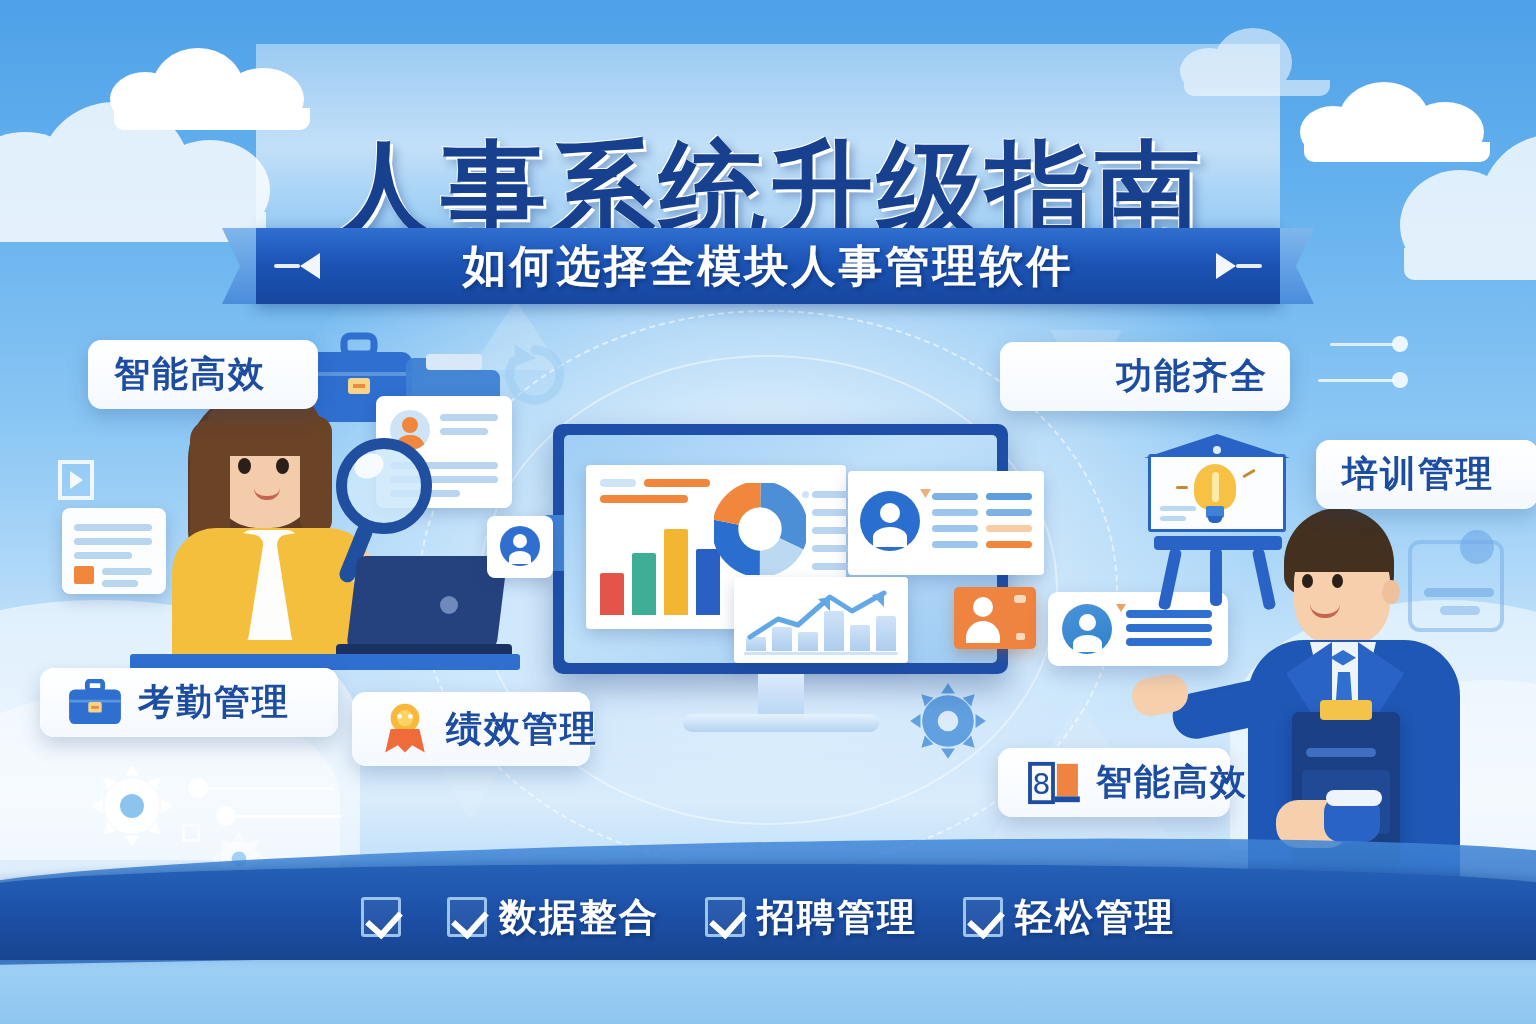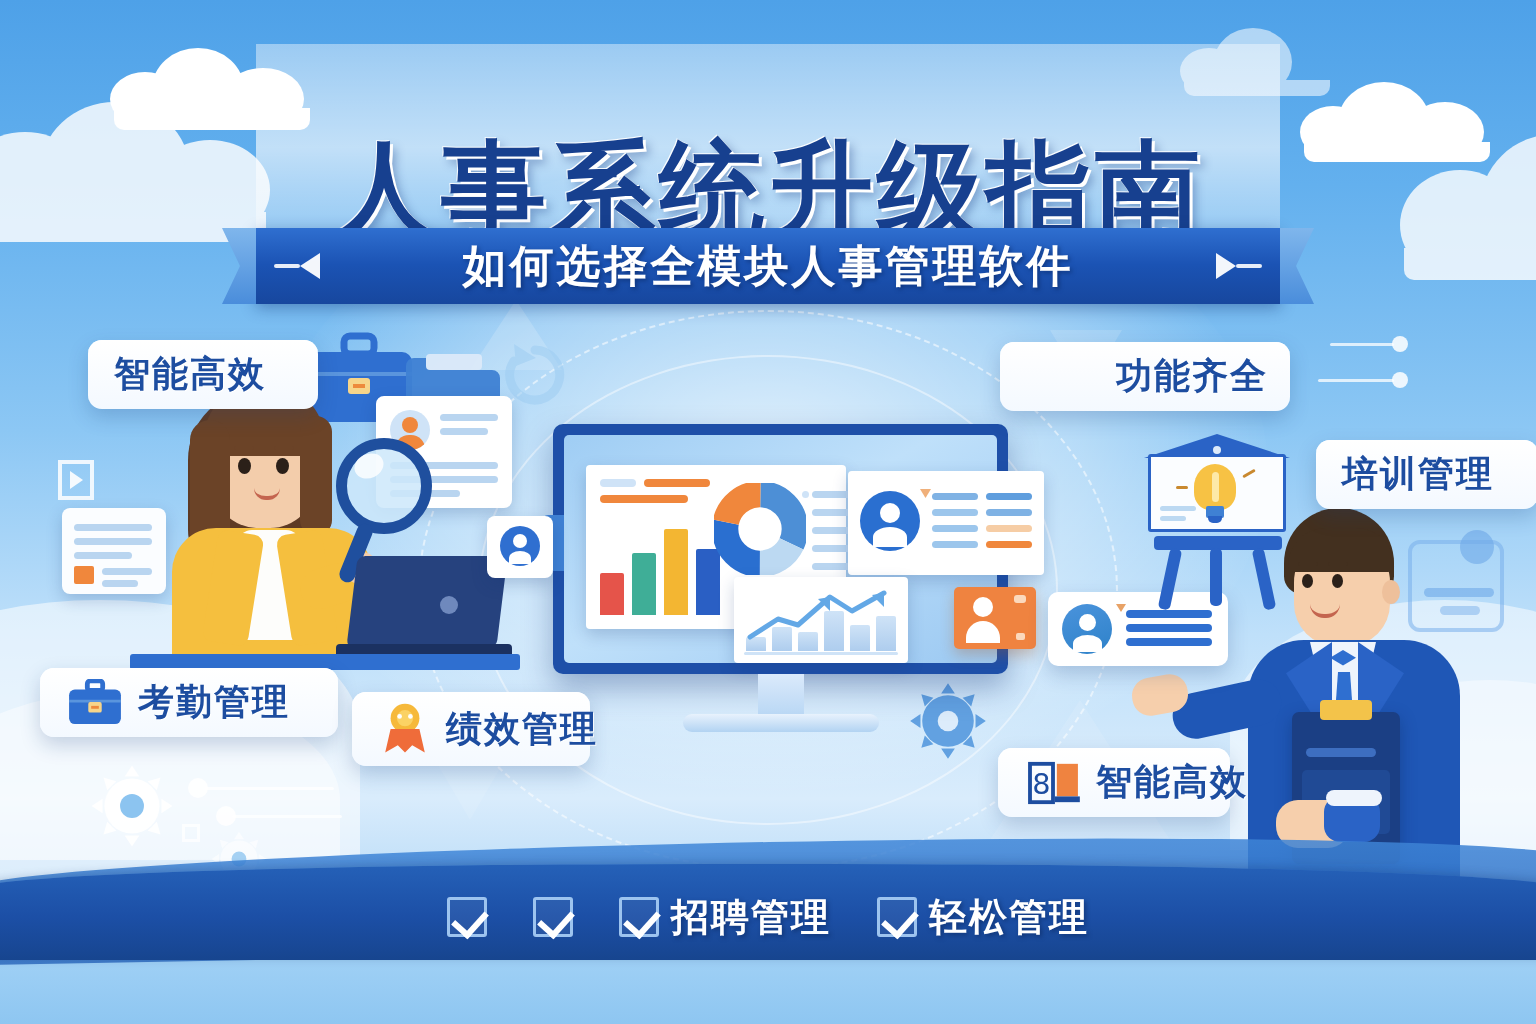--- a/index.html
+++ b/index.html
@@ -559,20 +559,21 @@
   <div class="bottom-wrap">
     <div class="bottom-fill"></div>
     <div class="ribbon-back"></div>
     <div class="ribbon"></div>
     <div class="checkrow">
       <div class="checkitem">
         <span class="checkbox"></span>
       </div>
       <div class="checkitem">
         <span class="checkbox"></span>
+        <span class="check-label">数据整合</span>
       </div>
       <div class="checkitem">
         <span class="checkbox"></span>
         <span class="check-label">招聘管理</span>
       </div>
       <div class="checkitem">
         <span class="checkbox"></span>
         <span class="check-label">轻松管理</span>
       </div>
     </div>

